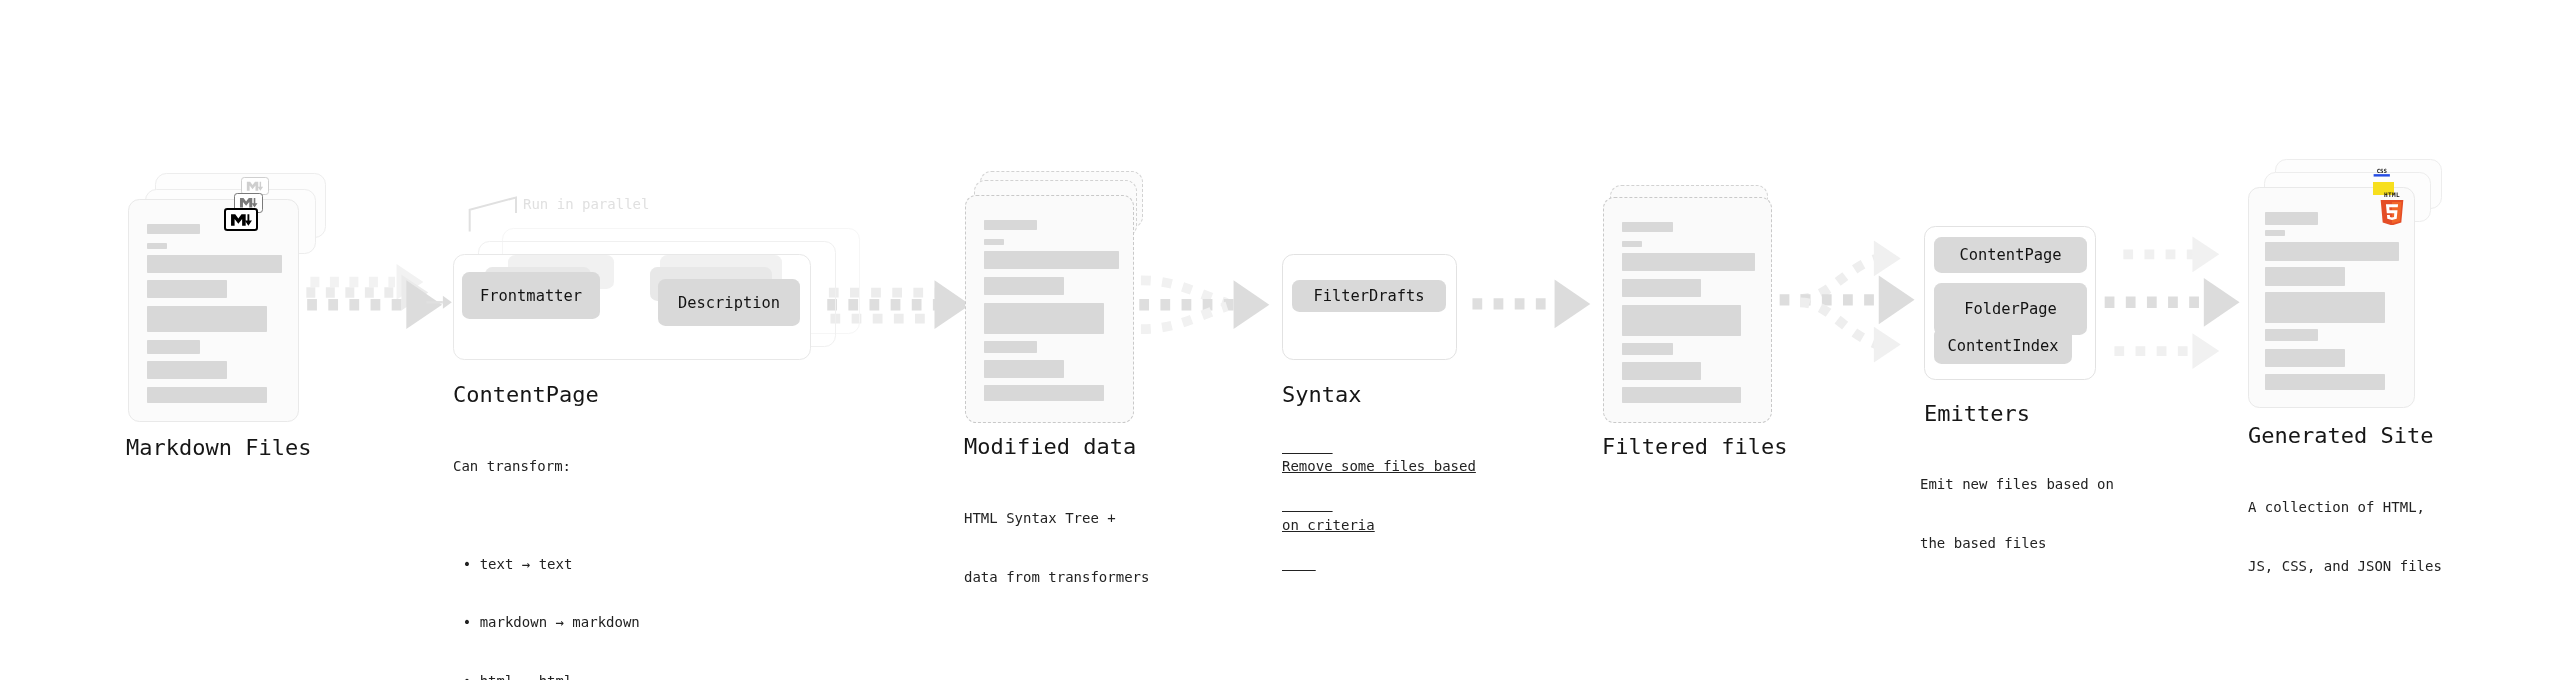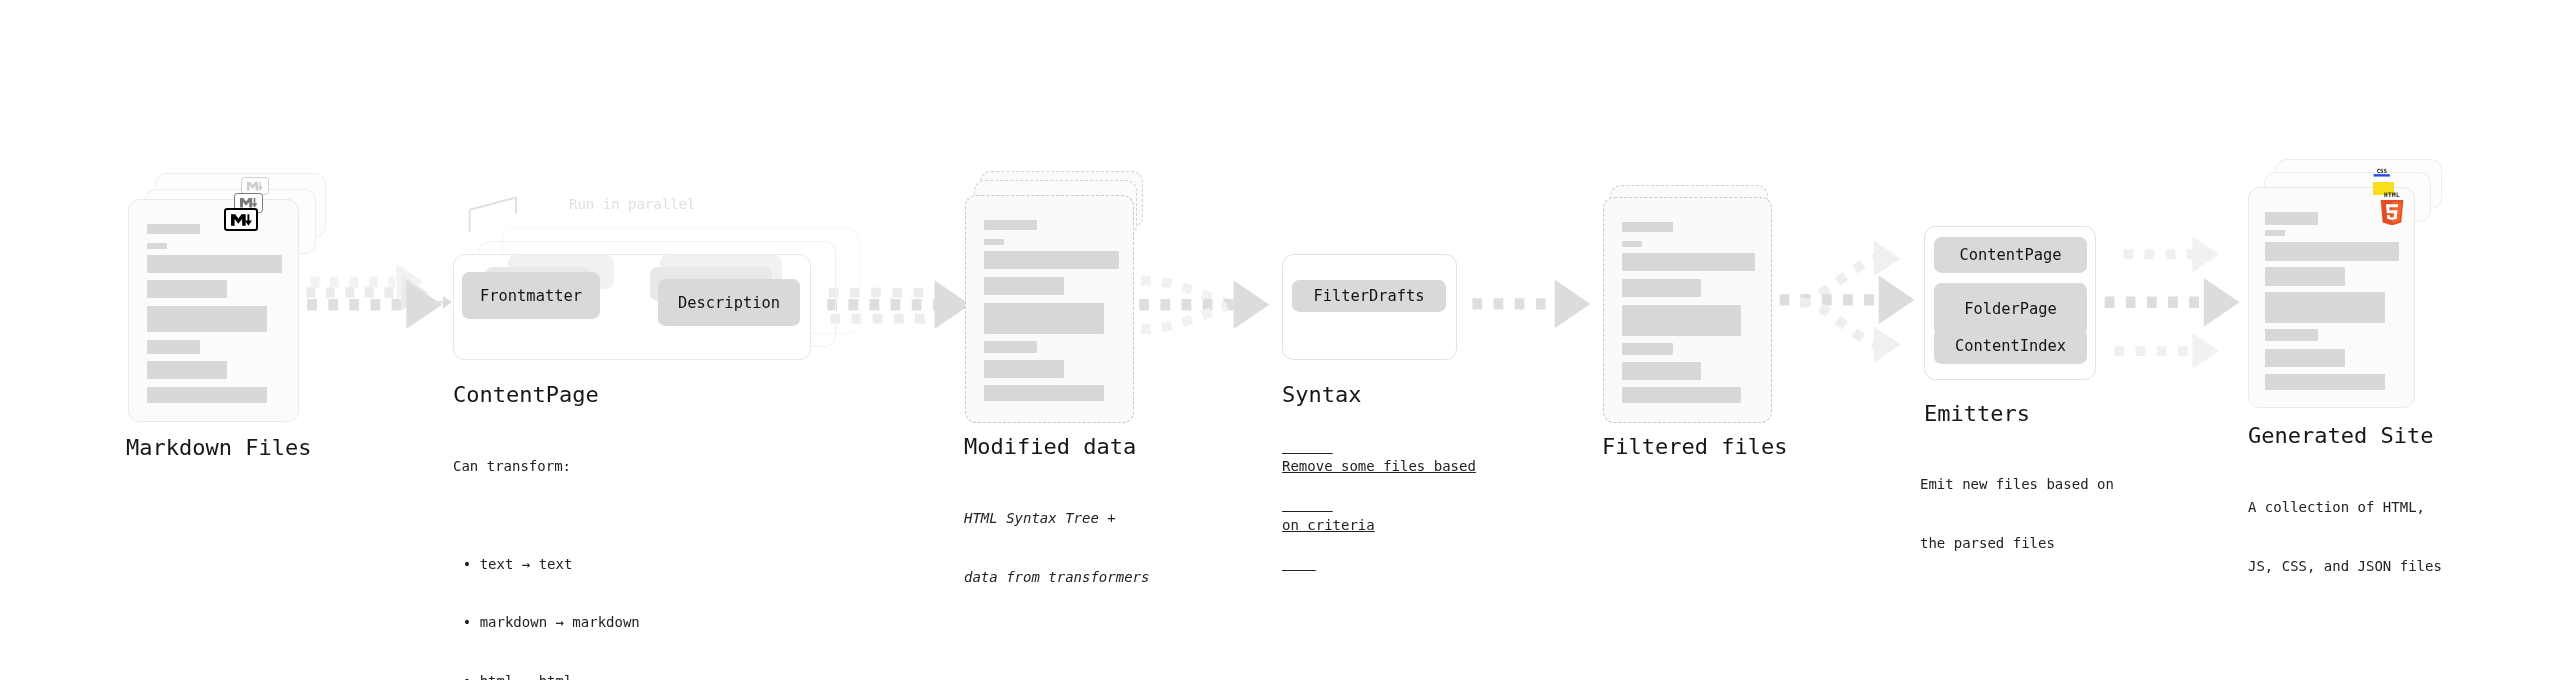--- a/index.html
+++ b/index.html
@@ -105,21 +105,20 @@
     box-sizing:border-box;
   }
   .pill.ghost1{background:#e8e8e8;}
   .pill.ghost2{background:#f1f1f1;}
 
   .parallel-label{
     position:absolute;
     font-size:14px;
     color:#e0e0e0;
     white-space:nowrap;
-    margin-left:46px;
   }
 
   svg.ov{position:absolute;left:0;top:0;width:2576px;height:681px;overflow:visible;pointer-events:none;}
 </style>
 </head>
 <body>
 
 <div id="stage">
 
   <svg class="ov" viewBox="0 0 3170 838">
@@ -272,21 +271,21 @@
       <div class="bar" style="left:18px;top:43px;width:19.5px;height:5.7px;"></div>
       <div class="bar" style="left:18px;top:55px;width:135px;height:18px;"></div>
       <div class="bar" style="left:18px;top:81px;width:80px;height:18px;"></div>
       <div class="bar" style="left:18px;top:107px;width:120px;height:31px;"></div>
       <div class="bar" style="left:18px;top:145px;width:53px;height:12.2px;"></div>
       <div class="bar" style="left:18px;top:164px;width:80px;height:18px;"></div>
       <div class="bar" style="left:18px;top:189px;width:120px;height:16.3px;"></div>
     </div>
 
     <div class="title" style="left:964px;top:434px;">Modified data</div>
-    <div class="sub" style="left:964px;top:470px;font-style:italic;">
+    <div class="sub" style="left:964px;top:470px;">
       <div>HTML Syntax Tree +</div>
       <div>data from transformers</div>
     </div>
   </div>
 
   <div>
     <div class="groupbox" style="left:1282px;top:254px;width:175px;height:106px;"></div>
     <div class="pill" style="left:1292px;top:280px;width:154px;height:32px;">FilterDrafts</div>
 
     <div class="title" style="left:1282px;top:382px;">Syntax</div>
@@ -310,26 +309,26 @@
       <div class="bar" style="left:18px;top:189px;width:119px;height:16.3px;"></div>
     </div>
 
     <div class="title" style="left:1602px;top:434px;">Filtered files</div>
   </div>
 
   <div>
     <div class="groupbox" style="left:1924px;top:226px;width:172px;height:154px;"></div>
     <div class="pill" style="left:1934px;top:237px;width:153px;height:36px;">ContentPage</div>
     <div class="pill" style="left:1934px;top:283px;width:153px;height:52px;">FolderPage</div>
-    <div class="pill" style="left:1934px;top:328px;width:153px;height:36px;">ContentIndex</div>
+    <div class="pill" style="left:1934px;top:328px;width:138px;height:36px;">ContentIndex</div>
 
     <div class="title" style="left:1924px;top:401px;">Emitters</div>
     <div class="sub" style="left:1920px;top:436px;">
       <div>Emit new files based on</div>
-      <div>the parsed files</div>
+      <div>the based files</div>
     </div>
   </div>
 
   <div>
     <div class="stackcard" style="left:2275px;top:159px;width:167px;height:50px;"></div>
     <div class="stackcard" style="left:2264px;top:172px;width:167px;height:50px;"></div>
 
     <div class="doccard" style="left:2248px;top:187px;width:167px;height:221px;">
       <div class="bar" style="left:16.3px;top:24.4px;width:53px;height:12.2px;"></div>
       <div class="bar" style="left:16.3px;top:42px;width:19.5px;height:5.7px;"></div>

